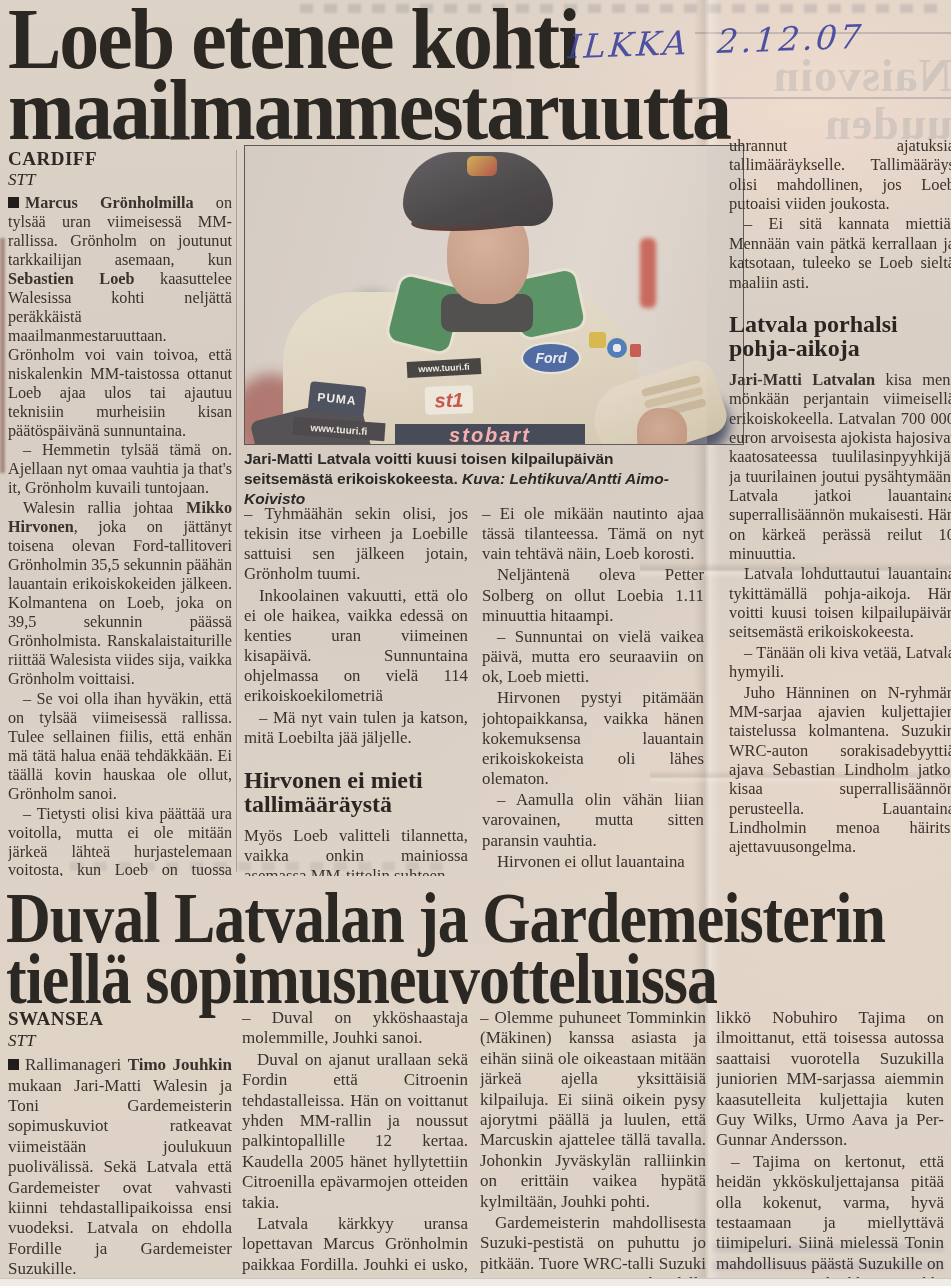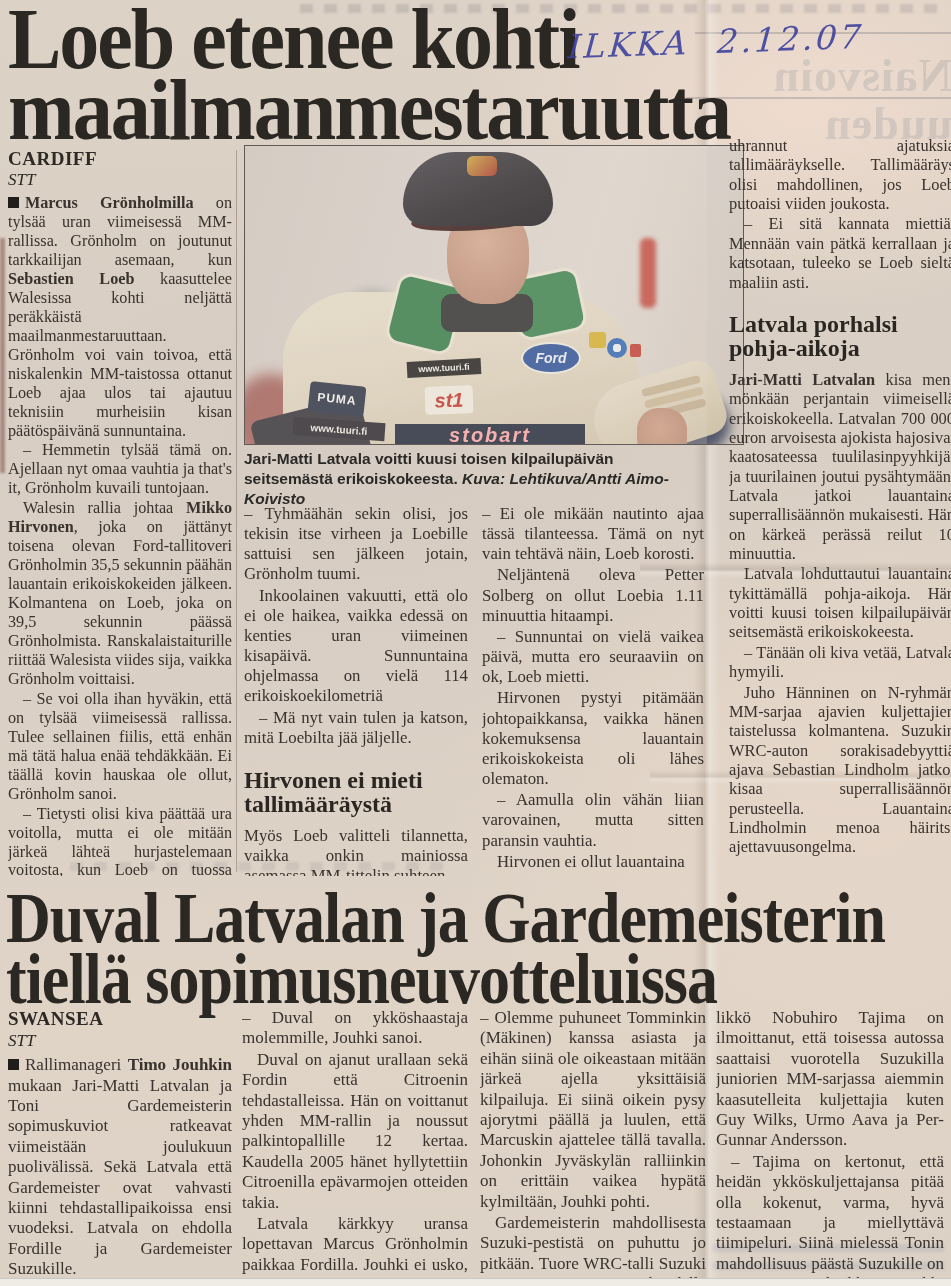--- a/index.html
+++ b/index.html
@@ -205,21 +205,21 @@
   </div>
 
   <div class="a2-headline">
     <div>Duval Latvalan ja Gardemeisterin</div>
     <div>tiellä sopimusneuvotteluissa</div>
   </div>
 
   <div class="col col-a2-1">
     <div class="dateline">SWANSEA</div>
     <div class="agency">STT</div>
-    <p class="noind"><span class="sq"></span><span>Rallimanageri </span><b>Timo Jouhkin</b><span> mukaan Jari-Matti Latvalan ja Toni Gardemeisterin sopimuskuviot ratkeavat viimeistään joulukuun puolivälissä. Sekä Latvala että Gardemeister ovat vahvasti kiinni tehdastallipaikoissa ensi vuodeksi. Latvala on ehdolla Fordille ja Gardemeister Suzukille.</span></p>
+    <p class="noind"><span class="sq"></span><span>Rallimanageri </span><b>Timo Jouhkin</b><span> mukaan Jari-Matti Walesin ja Toni Gardemeisterin sopimuskuviot ratkeavat viimeistään joulukuun puolivälissä. Sekä Latvala että Gardemeister ovat vahvasti kiinni tehdastallipaikoissa ensi vuodeksi. Latvala on ehdolla Fordille ja Gardemeister Suzukille.</span></p>
     <p>Latvalan ja Gardemeisterin kanssa paikoista kisaavat lähinnä belgialainen Francois Duval ja italialainen Gianluigi Galli</p>
   </div>
 
   <div class="col col-a2-2">
     <p class="noind">– Duval on ykköshaastaja molemmille, Jouhki sanoi.</p>
     <p>Duval on ajanut urallaan sekä Fordin että Citroenin tehdastalleissa. Hän on voittanut yhden MM-rallin ja noussut palkintopallille 12 kertaa. Kaudella 2005 hänet hyllytettiin Citroenilla epävarmojen otteiden takia.</p>
     <p>Latvala kärkkyy uransa lopettavan Marcus Grönholmin paikkaa Fordilla. Jouhki ei usko, että Grönholm ajaisi edes yksittäisissä MM-osakilpailuissa ensi kaudella.</p>
   </div>
 
   <div class="col col-a2-3">

